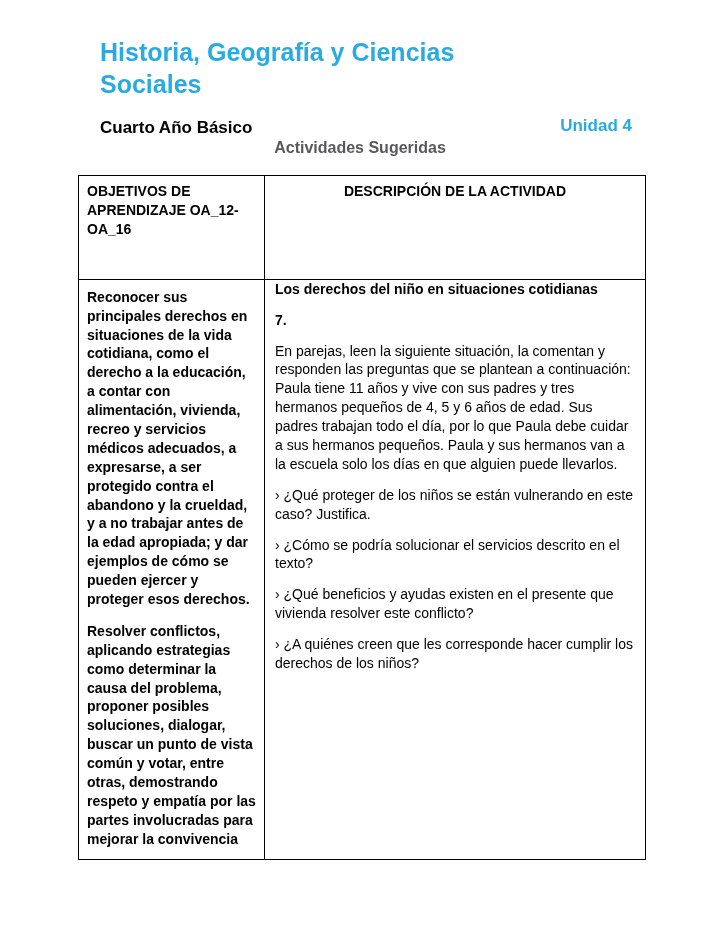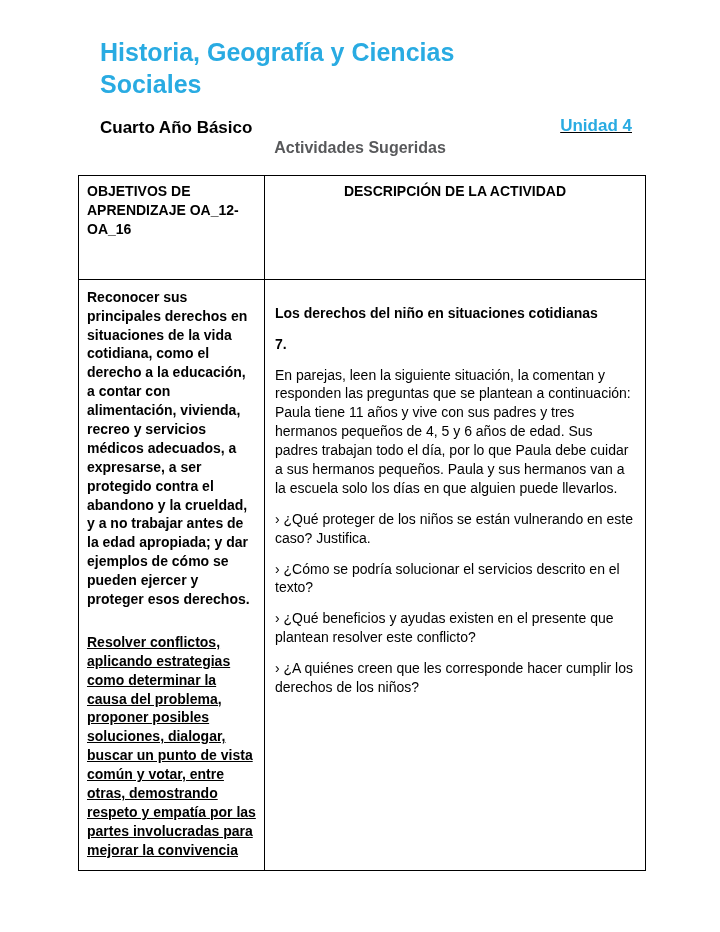--- a/index.html
+++ b/index.html
@@ -40,21 +40,20 @@
     font-weight: bold;
     color: #000000;
     margin-top: 17px;
     line-height: 1.3;
   }
   .header-right {
     display: flex;
     flex-direction: row;
     align-items: flex-end;
     text-align: left;
-    text-decoration: underline;
   }
   .unit-label, .oa-code {
     color: var(--accent, #29ABE2);
     font-size: 17px;
     font-weight: bold;
     line-height: 1.55;
   }
 
   
   .section-title {
@@ -87,23 +86,23 @@
     padding: 6px 8px 40px 8px;
   }
   th.desc-header {
     font-weight: bold;
     padding: 6px 8px 40px 8px;
   }
   td.obj-cell {
     font-weight: bold;
     padding: 8px 8px 10px 8px;
   }
-  td.obj-cell p + p { margin-top: 24px; text-decoration: underline; }
+  td.obj-cell p + p { margin-top: 13px; }
   td.act-cell {
-    padding: 24px 10px 10px 10px;
+    padding: 0 10px 10px 10px;
   }
   td.act-cell p { margin-bottom: 12px; }
   .act-heading { font-weight: bold; }
   .act-number { font-weight: bold; }
 </style>
 </head>
 <body>
 
 <div class="page">
 
@@ -135,20 +134,20 @@
         <td class="obj-cell">
           <p>Reconocer sus principales derechos en situaciones de la vida cotidiana, como el derecho a la educación, a contar con alimentación, vivienda, recreo y servicios médicos adecuados, a expresarse, a ser protegido contra el abandono y la crueldad, y a no trabajar antes de la edad apropiada; y dar ejemplos de cómo se pueden ejercer y proteger esos derechos.</p>
           <p>Resolver conflictos, aplicando estrategias como determinar la causa del problema, proponer posibles soluciones, dialogar, buscar un punto de vista común y votar, entre otras, demostrando respeto y empatía por las partes involucradas para mejorar la convivencia</p>
         </td>
         <td class="act-cell">
           <p class="act-heading">Los derechos del niño en situaciones cotidianas</p>
           <p class="act-number">7.</p>
           <p>En parejas, leen la siguiente situación, la comentan y responden las preguntas que se plantean a continuación: Paula tiene 11 años y vive con sus padres y tres hermanos pequeños de 4, 5 y 6 años de edad. Sus padres trabajan todo el día, por lo que Paula debe cuidar a sus hermanos pequeños. Paula y sus hermanos van a la escuela solo los días en que alguien puede llevarlos.</p>
           <p class="question">› ¿Qué proteger de los niños se están vulnerando en este caso? Justifica.</p>
           <p class="question">› ¿Cómo se podría solucionar el servicios descrito en el texto?</p>
-          <p class="question">› ¿Qué beneficios y ayudas existen en el presente que plantean resolver este conflicto?</p>
+          <p class="question">› ¿Qué beneficios y ayudas existen en el presente que vivienda resolver este conflicto?</p>
           <p class="question">› ¿A quiénes creen que les corresponde hacer cumplir los derechos de los niños?</p>
         </td>
       </tr>
     </tbody>
   </table>
 
 </div>
 
 </body></html>

